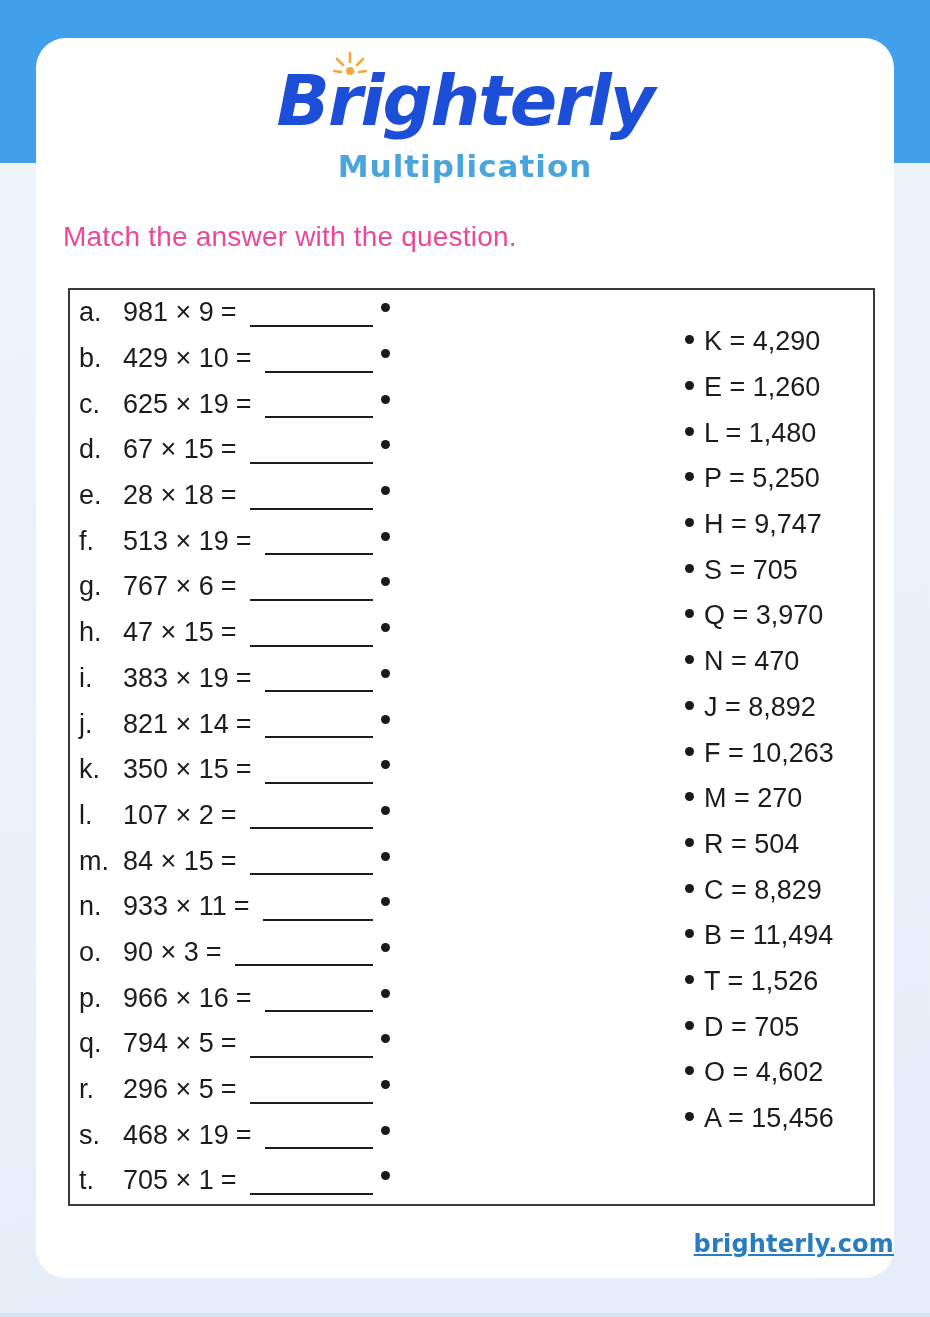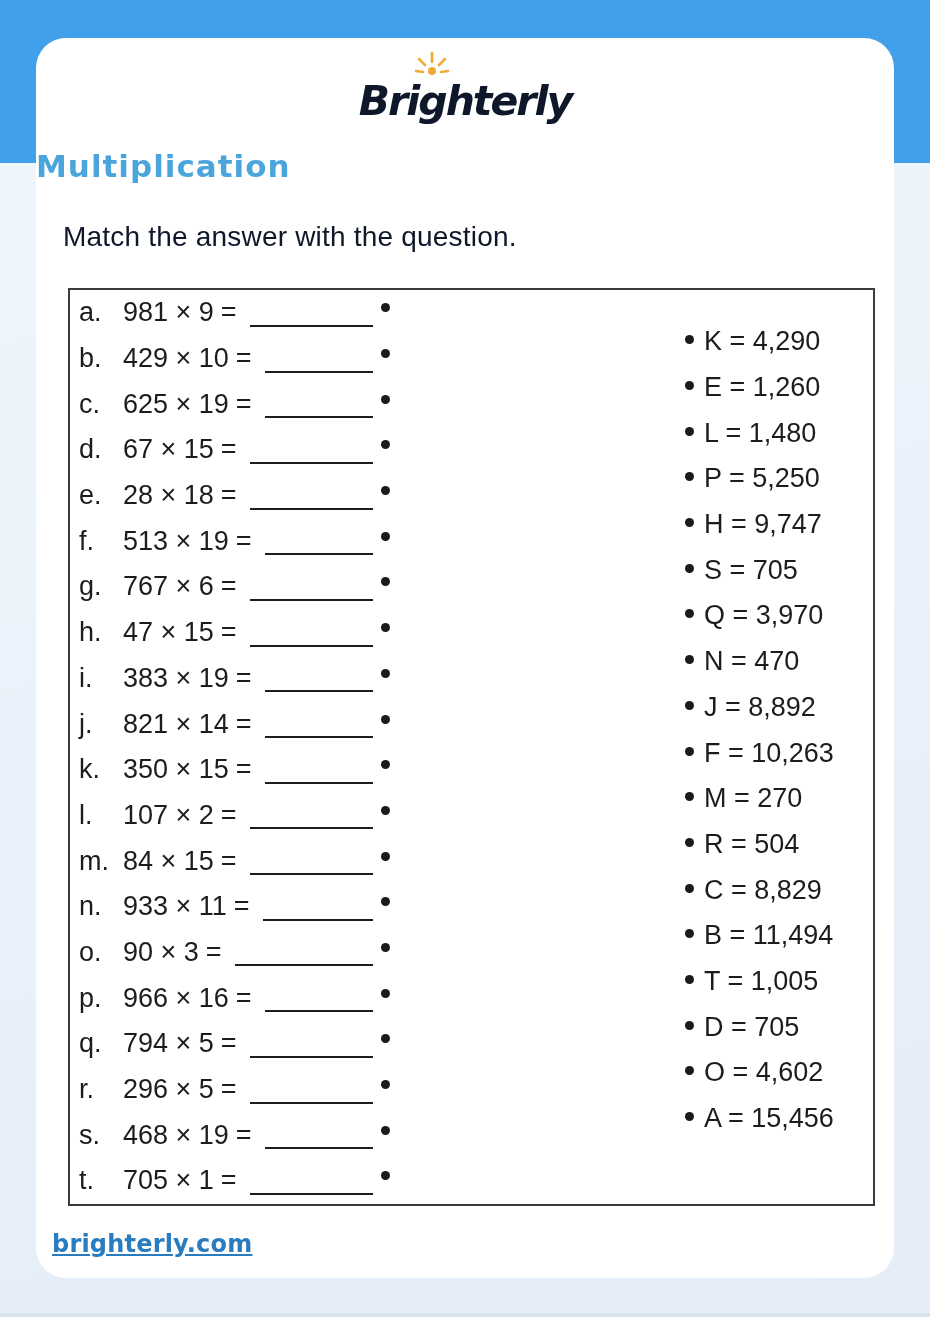--- a/index.html
+++ b/index.html
@@ -13,49 +13,49 @@
   .top-band{position:absolute;top:0;left:0;right:0;height:163px;background:#41A0E9;}
   .bottom-edge{position:absolute;bottom:0;left:0;right:0;height:4px;background:#d7e2ef;}
   .card{
     position:absolute;left:36px;top:38px;width:858px;height:1240px;
     background:#ffffff;border-radius:30px;
   }
   .logo-row{text-align:center;margin-top:26px;height:74px;}
   .logo-wrap{position:relative;display:inline-block;}
   .logo-text{
     font-family:"DejaVu Sans",sans-serif;
-    font-size:41px;font-weight:bold;font-style:italic;
-    color:#0f172a;letter-spacing:-2px;line-height:74px;
+    font-size:70px;font-weight:bold;font-style:italic;
+    color:#1d4ed8;letter-spacing:-2px;line-height:74px;
   }
   .sun{position:absolute;top:-14px;left:56px;width:34px;height:34px;}
   .title{
-    margin-top:10px;
+    text-align:center;margin-top:10px;
     font-family:"DejaVu Sans",sans-serif;
     font-size:31px;font-weight:bold;color:#4BA5DD;letter-spacing:1px;line-height:36px;
   }
   .instruction{
     margin:34px 0 0 27px;font-size:28px;line-height:38px;
-    color:#0f172a;letter-spacing:0.2px;
+    color:#ec4899;letter-spacing:0.2px;
   }
   .match-box{
     margin:32px 19px 0 32px;height:914px;
     border:2px solid #3A3A3A;display:flex;
     color:#1C1C1C;font-size:27px;
   }
   .col-l{width:322px;}
   .col-r{flex:1;padding-left:293px;margin-top:29px;}
   .row{display:flex;align-items:center;height:45.7px;}
   .row-l{padding-left:9px;}
   .lbl{width:44px;flex:0 0 44px;}
   .eq{margin:0 7px;}
   .blank{flex:1;height:0;border-bottom:2px solid #1d1d1d;margin:26px 8px 0 6px;}
   .dot{width:9px;height:9px;flex:0 0 9px;background:#1a1a1a;border-radius:50%;}
   .row-l .dot{transform:translateY(-5px);margin-right:2px;}
   .row-r .dot{transform:translateY(-2px);margin-right:10px;}
-  .footer{ text-align:left;margin-top:24px;margin-left:16px; }
+  .footer{ text-align:right;margin-top:24px;margin-left:16px; }
   .footer a{
     font-family:"DejaVu Sans",sans-serif;
     color:#2A7CC1;font-size:24px;font-weight:600;letter-spacing:0.2px;
     text-decoration:underline;cursor:pointer;
   }
 </style>
 </head>
 <body>
 
 <div class="top-band"></div>
@@ -277,21 +277,21 @@
         <div class="row row-r">
           <span class="dot"></span>
           <span class="ans">C = 8,829</span>
         </div>
         <div class="row row-r">
           <span class="dot"></span>
           <span class="ans">B = 11,494</span>
         </div>
         <div class="row row-r">
           <span class="dot"></span>
-          <span class="ans">T = 1,005</span>
+          <span class="ans">T = 1,526</span>
         </div>
         <div class="row row-r">
           <span class="dot"></span>
           <span class="ans">D = 705</span>
         </div>
         <div class="row row-r">
           <span class="dot"></span>
           <span class="ans">O = 4,602</span>
         </div>
         <div class="row row-r">

